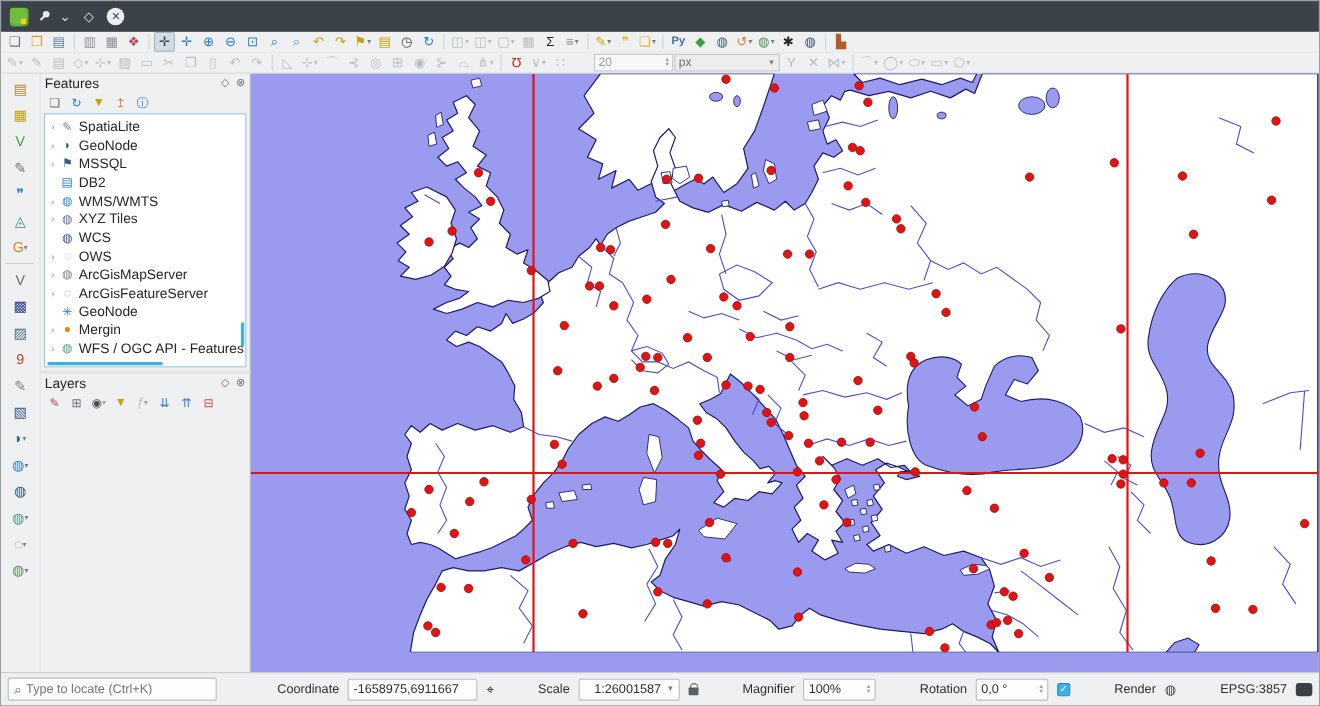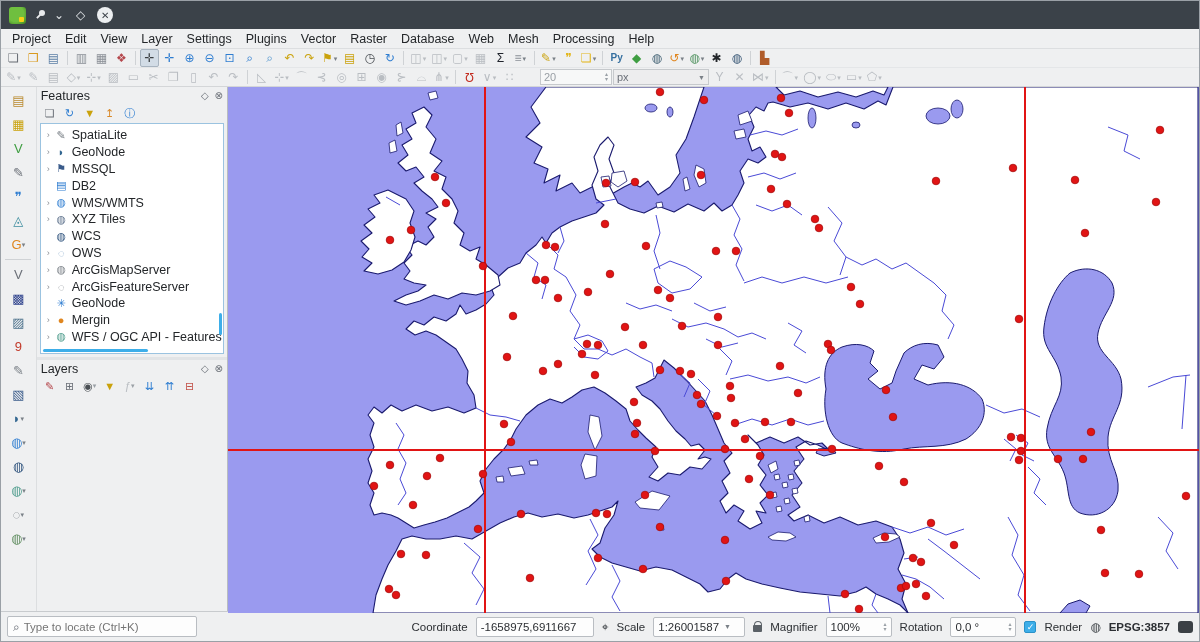--- a/index.html
+++ b/index.html
@@ -68,25 +68,25 @@
 
   .map-wrap { flex:1; position:relative; background:#9a9aef; }
   svg { display:block; }
 
   
   .statusbar { height:30px; flex:0 0 auto; background:#eff0f1; border-top:1px solid #c8cbce; display:flex; align-items:center; padding:0 6px; gap:8px; font-size:11.5px; color:#333; }
   .locator { width:190px; height:21px; background:#fdfdfd; border:1px solid #b9bdc2; border-radius:2px; display:flex; align-items:center; padding:0 5px; gap:4px; }
   .locator input { border:none; outline:none; flex:1; font-size:11.5px; font-family:inherit; color:#555; background:transparent; }
   .locator .mag { color:#6b7078; font-size:12px; }
   .sb-spacer { flex:1; }
-  .sb-label { color:#2c2f33; }
+  .sb-label { color:#2c2f33;margin-left:32px; }
   .sb-box { height:20px; background:#fdfdfd; border:1px solid #b9bdc2; border-radius:2px; display:flex; align-items:center; padding:0 4px; font-size:11.5px; color:#2c2f33; }
   .sb-box .arr { font-size:7px; color:#7a8087; margin-left:5px; }
   .coord-box { width:118px; }
-  .scale-box { width:92px; }
+  .scale-box { width:92px;justify-content:flex-end; }
   .mag-box { width:66px; justify-content:space-between; }
   .rot-box { width:66px; justify-content:space-between; }
   .sb-icon { font-size:12px; color:#3b4045; }
   .padlock { width:9px; height:7px; background:#5a6066; border-radius:1px; position:relative; margin-top:4px; }
   .padlock::before { content:""; position:absolute; left:1px; top:-4px; width:6px; height:5px; border:1.4px solid #5a6066; border-bottom:none; border-radius:4px 4px 0 0; }
   .chk { width:12px; height:12px; background:#3daee9; border:1px solid #2a91c8; border-radius:2px; color:#fff; font-size:9px; display:flex; align-items:center; justify-content:center; }
   .bubble { width:15px; height:12px; background:#3b4045; border-radius:3px; position:relative; }
   .bubble::after { content:""; position:absolute; left:3px; bottom:-3px; border:3px solid transparent; border-top-color:#3b4045; }
 </style>
 </head>
@@ -97,35 +97,20 @@
   <div class="titlebar">
     <div class="qgis-logo"></div>
     <div class="pin-icon"></div>
     <div class="win-btns">
       <span class="win-btn">⌄</span>
       <span class="win-btn">◇</span>
       <span class="win-close">✕</span>
     </div>
   </div>
 
-  <div class="menubar" id="menubar">
-      <div class="menu-item">Project</div>
-      <div class="menu-item">Edit</div>
-      <div class="menu-item">View</div>
-      <div class="menu-item">Layer</div>
-      <div class="menu-item">Settings</div>
-      <div class="menu-item">Plugins</div>
-      <div class="menu-item">Vector</div>
-      <div class="menu-item">Raster</div>
-      <div class="menu-item">Database</div>
-      <div class="menu-item">Web</div>
-      <div class="menu-item">Mesh</div>
-      <div class="menu-item">Processing</div>
-      <div class="menu-item">Help</div>
-    </div>
 
   <div class="toolbar tb1" id="toolbar1">
       <div class="tbtn">
         <span class="g" style="color: rgb(107, 112, 120);">❏</span>
       </div>
       <div class="tbtn">
         <span class="g" style="color: rgb(217, 154, 31);">❒</span>
       </div>
       <div class="tbtn">
         <span class="g" style="color: rgb(91, 127, 166);">▤</span>
@@ -823,16 +808,16 @@
         <span class="spin-arrows">▴<br>▾</span>
       </div>
     <span class="sb-label">Rotation</span>
     <div class="sb-box rot-box">
         <span>0,0 °</span>
         <span class="spin-arrows">▴<br>▾</span>
       </div>
     <span class="chk">✓</span>
     <span class="sb-label">Render</span>
     <span class="sb-icon">◍</span>
-    <span class="sb-label" style="font-weight:bold;">EPSG:3857</span>
+    <span class="sb-label" style="font-weight:normal;">EPSG:3857</span>
     <span class="bubble"></span>
   </div>
 </div>
 
 </body></html>

